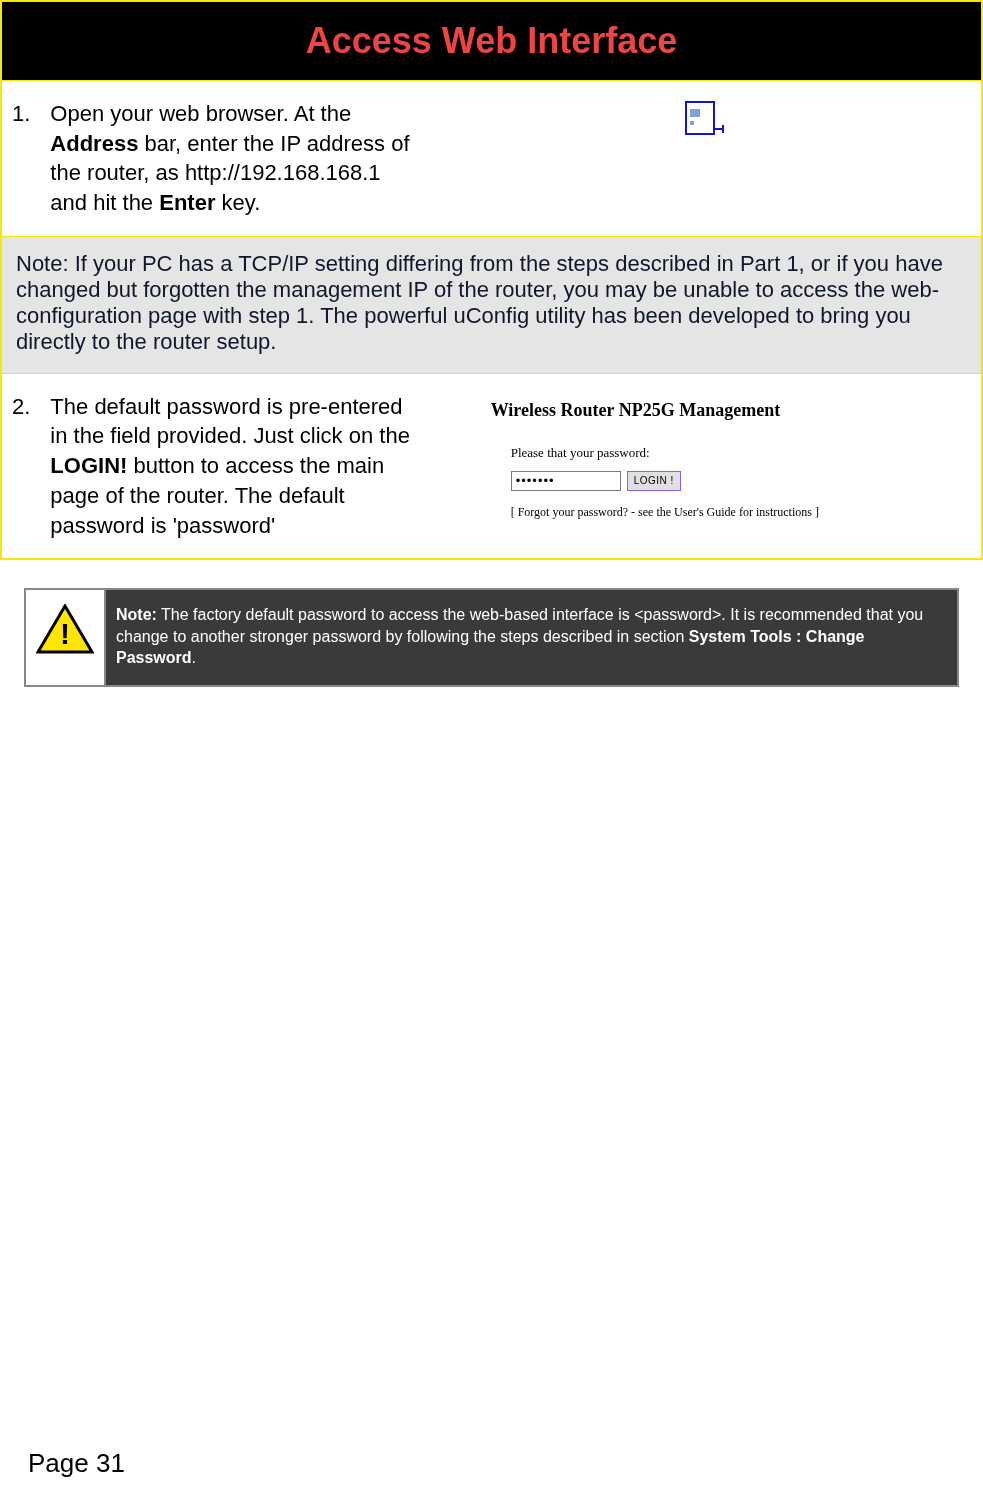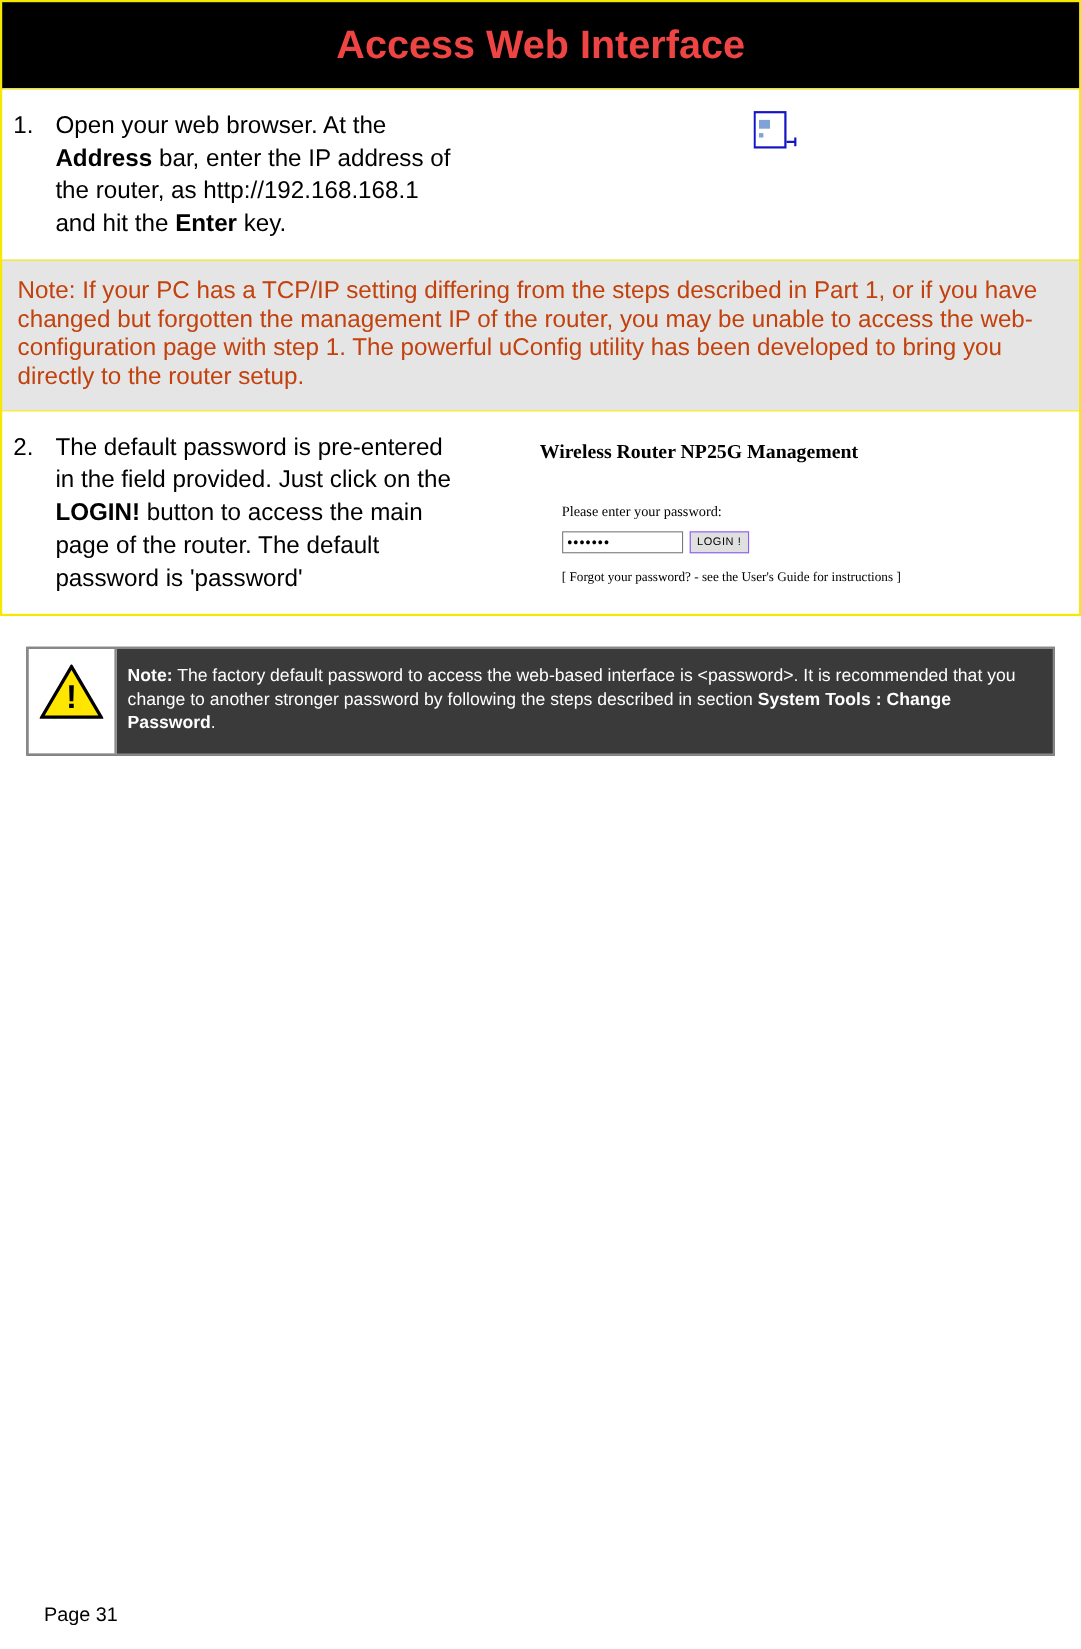--- a/index.html
+++ b/index.html
@@ -32,21 +32,21 @@
       font-size: 22px;
       color: #000;
     }
     .step-number-cell { width: 38px; text-align: right; padding-right: 2px; padding-left: 10px;}
     .step-text-cell { width: 390px; padding-left: 2px; padding-right: 10px;}
     .step-image-cell { text-align: center; vertical-align: top; }
     .note-row td {
       background: #e5e5e5;
       border-top: 1px solid #f5e900;
       font-size: 22px;
-      color: #c2410c;
+      color: #0f172a;
       padding: 14px 14px 18px 14px;
     }
     .step-text-cell p, .step-number-cell p { line-height: 1.35; }
     .bold { font-weight: bold; }
     
     .browser-icon {
       display: inline-block;
       margin-top: 2px;
     }
     .browser-icon svg { display: block; }
@@ -55,21 +55,21 @@
       margin: 0 auto;
       width: 430px;
       text-align: left;
       padding: 8px 0 0 0;
     }
     .login-title {
       font-family: "Times New Roman", serif;
       font-weight: bold;
       font-size: 18px;
       color: #000;
-      margin-bottom: 36px;
+      margin-bottom: 24px;
     }
     .login-prompt {
       font-family: "Times New Roman", serif;
       font-size: 13px;
       color: #000;
       margin-bottom: 10px;
       margin-left: 20px;
     }
     .login-input-row {
       margin-left: 20px;
@@ -121,22 +121,22 @@
     }
     .warning-text-cell {
       color: #fff;
       font-size: 16px;
       padding: 14px 18px 16px 10px;
       line-height: 1.35;
     }
     .page-number {
       position: absolute;
       bottom: 20px;
-      left: 40px;
-      font-size: 18px;
+      left: 28px;
+      font-size: 26px;
       color: #000;
     }
   </style>
 </head>
 <body>
 
 <table class="main-table">
   <tbody>
       <tr class="header-row">
     <td colspan="3">Access Web Interface</td>
@@ -170,21 +170,21 @@
           <p>2.</p>
         </td>
     <td class="step-text-cell">
       <p>
         <span>The default password is pre-entered in the field provided. Just click on the </span><span class="bold">LOGIN!</span><span> button to access the main page of the router.   The default password is 'password'</span>
       </p>
     </td>
     <td class="step-image-cell">
       <div class="login-box">
         <div class="login-title">Wireless Router NP25G Management</div>
-        <div class="login-prompt">Please enter your password:</div>
+        <div class="login-prompt">Please that your password:</div>
         <div class="login-input-row">
           <input type="text" class="login-input" readonly="" value="•••••••" style="">
           <button class="login-button">LOGIN !</button>
         </div>
         <div class="login-forgot">[ Forgot your password? - see the User's Guide for instructions ]</div>
       </div>
     </td>
   </tr>
 </tbody>
   </table>

